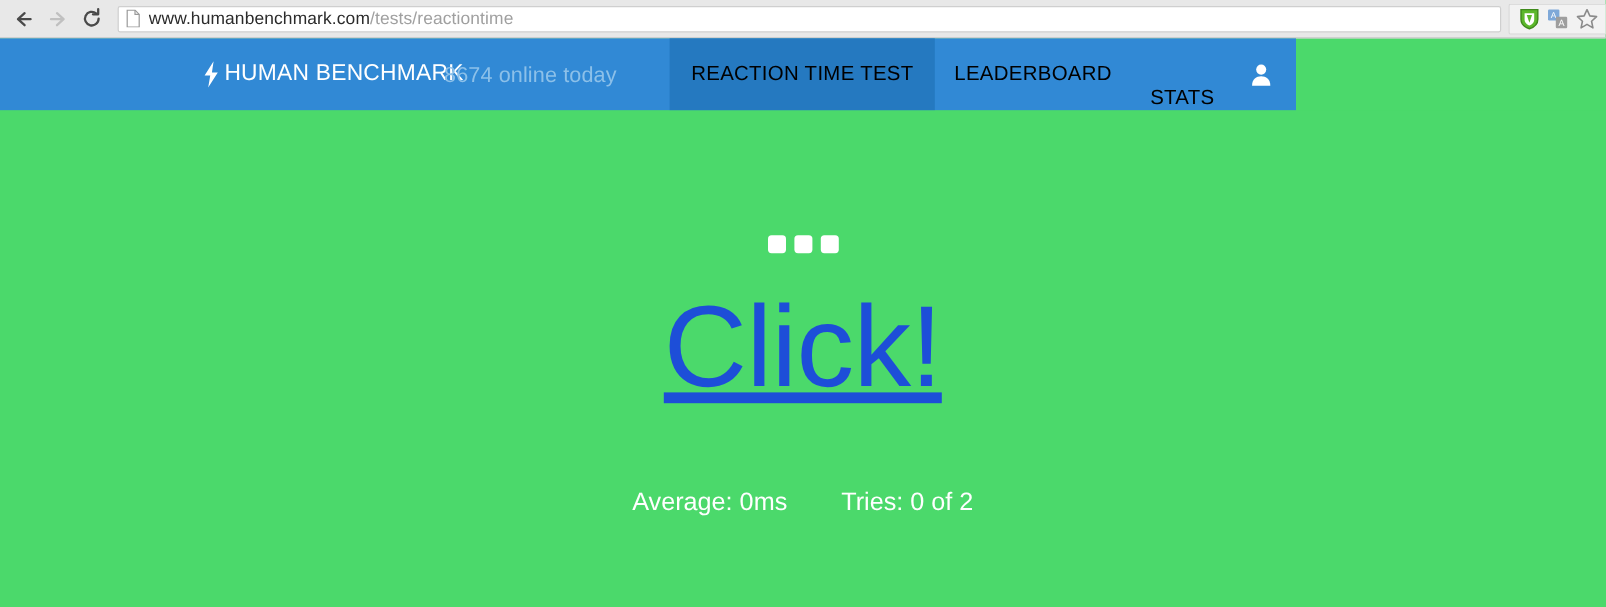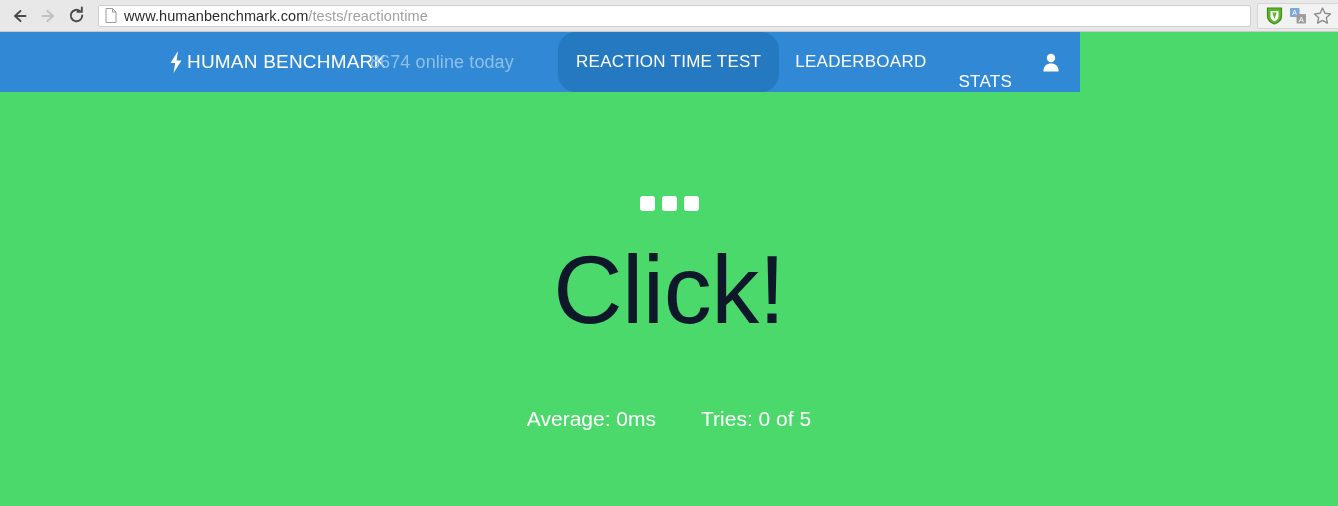--- a/index.html
+++ b/index.html
@@ -129,25 +129,24 @@
     right: 0;
     top: 0;
     height: 60px;
     display: flex;
     align-items: stretch;
   }
   .nav-item {
     display: flex;
     align-items: center;
     padding: 0 16px;
-    color: #ffffff;
+    color: #000000;
     font-size: 17px;
     letter-spacing: 0.25px;
     white-space: nowrap;
-    border-radius: 18px;
   }
   .nav-item.active { background: #2579C0; padding: 0 18px; }
   .nav-item.account { padding: 0 18px 0 12px; }
 
   
   .test-area {
     position: absolute;
     left: 0;
     top: 92px;
     width: 1338px;
@@ -168,25 +167,26 @@
     height: 15px;
     background: #ffffff;
     border-radius: 3px;
   }
   .click-word {
     position: absolute;
     left: 0;
     right: 0;
     top: 150px;
     text-align: center;
-    color: #0f172a;
+    color: #1d4ed8;
     font-size: 96px;
     font-weight: 300;
     line-height: 1;
     letter-spacing: -0.5px;
+    text-decoration: underline;
   }
   .stats-line {
     position: absolute;
     left: 0;
     right: 0;
     top: 315px;
     display: flex;
     justify-content: center;
     gap: 45px;
     color: #ffffff;
@@ -284,15 +284,15 @@
   <div class="dots">
     <div class="dot"></div>
     <div class="dot"></div>
     <div class="dot"></div>
   </div>
 
   <div class="click-word">Click!</div>
 
   <div class="stats-line">
     <span>Average: 0ms</span>
-    <span>Tries: 0 of 5</span>
+    <span>Tries: 0 of 2</span>
   </div>
 </div>
 
 </body></html>

